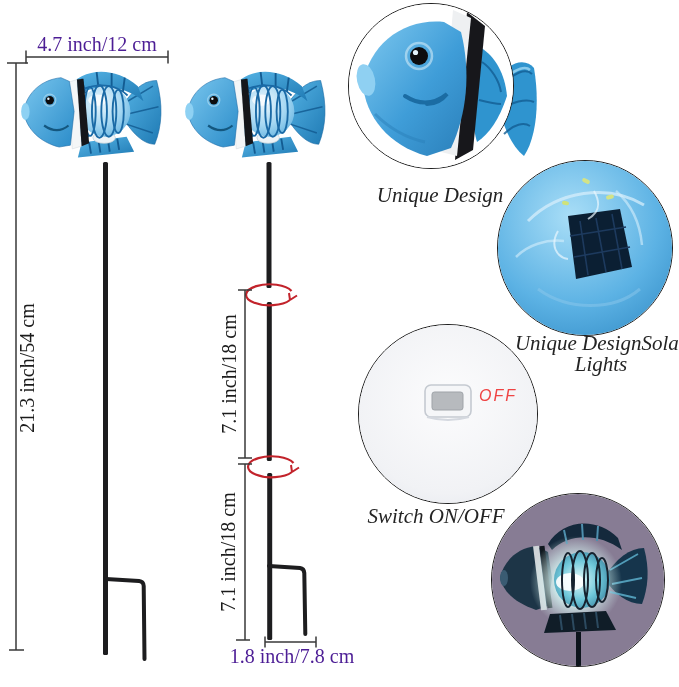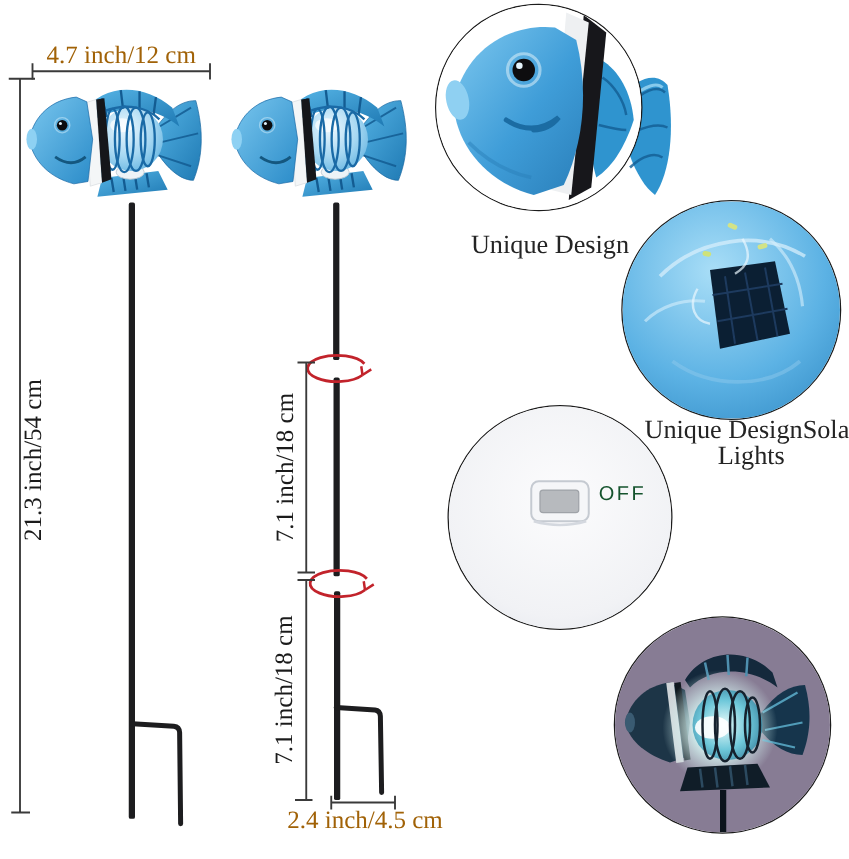--- a/index.html
+++ b/index.html
@@ -2,31 +2,31 @@
 <html><head>
 <meta charset="utf-8">
 <style>
   html,body{margin:0;padding:0;background:#ffffff;}
   #stage{
     position:relative;width:679px;height:687px;background:#ffffff;overflow:hidden;
     font-family:"Liberation Serif","DejaVu Serif",serif;color:#1b1b1b;
   }
   .abs{position:absolute;}
   .h-label{position:absolute;transform:translate(-50%,0);white-space:nowrap;
-    font-size:20px;color:#a16207;}
+    font-size:20px;color:#4c1d95;}
   .rot-label{position:absolute;transform:translate(-50%,-50%) rotate(-90deg);
     white-space:nowrap;font-size:20px;color:#1b1b1b;}
   .c-label{position:absolute;transform:translate(-50%,0);white-space:nowrap;
-    font-size:21px;color:#242424;}
+    font-size:21px;color:#242424;font-style:italic;}
   .c-label.two-line{white-space:normal;text-align:center;line-height:21px;width:190px;}
   .callout{position:absolute;border-radius:50%;border:1.6px solid #1c1c1c;
     overflow:hidden;background:#fff;z-index:2;}
   .callout svg{display:block;}
   .switch-off-text{position:absolute;font-size:16px;letter-spacing:2px;
-    color:#14532d;font-family:"Liberation Sans",sans-serif;}
+    color:#ef4444;font-family:"Liberation Sans",sans-serif;font-style:italic;}
   .peek{z-index:1;}
 </style>
 </head>
 <body>
 
 <div id="stage">
 
   <svg width="0" height="0" style="position:absolute" aria-hidden="true">
     <defs>
       <linearGradient id="headG" x1="0" y1="0" x2="1" y2="1">
@@ -109,21 +109,21 @@
     <use href="#fishSym"></use>
   </svg>
   <svg class="abs" style="left:180px;top:58px;z-index:1" width="150" height="105" viewBox="0 0 160 112" preserveAspectRatio="none">
     <use href="#fishSym"></use>
   </svg>
 
   <div class="h-label" style="left:97px;top:33px">4.7 inch/12 cm</div>
   <div class="rot-label" style="left:27px;top:368px">21.3 inch/54 cm</div>
   <div class="rot-label" style="left:229px;top:374px">7.1 inch/18 cm</div>
   <div class="rot-label" style="left:228px;top:552px">7.1 inch/18 cm</div>
-  <div class="h-label" style="left:292px;top:645px">2.4 inch/4.5 cm</div>
+  <div class="h-label" style="left:292px;top:645px">1.8 inch/7.8 cm</div>
 
   <svg class="abs peek" style="left:492px;top:52px" width="50" height="110" viewBox="0 0 50 110">
     <path d="M4 28 C18 8 34 6 42 16 C48 52 44 86 32 104 C16 92 4 58 4 28 Z" fill="#2f94cf"></path>
     <path d="M10 34 C22 20 34 16 40 22 M8 58 C20 50 34 46 42 50 M12 82 C22 72 32 70 38 74" stroke="#135c92" stroke-width="2" fill="none" opacity="0.8"></path>
     <path d="M14 26 C24 16 34 14 38 18" stroke="#9ed7f2" stroke-width="2.5" fill="none" opacity="0.8"></path>
   </svg>
 
   <div class="callout" style="left:348px;top:3px;width:164px;height:164px">
     <svg width="164" height="164" viewBox="0 0 164 164">
       <defs>
@@ -185,20 +185,21 @@
           <stop offset="1" stop-color="#e2e5ec"></stop>
         </radialGradient>
       </defs>
       <rect width="178" height="178" fill="url(#discG)"></rect>
       <rect x="66" y="60" width="46" height="32" rx="6" fill="#f5f6f8" stroke="#c5cad1" stroke-width="1.6"></rect>
       <rect x="73" y="67" width="31" height="18" rx="2.5" fill="#b7babe" stroke="#9fa3a8" stroke-width="1"></rect>
       <path d="M68 92 Q89 98 110 92" stroke="#d4d8df" stroke-width="2" fill="none"></path>
     </svg>
     <span class="switch-off-text" style="left:120px;top:62px">OFF</span>
   </div>
+  <div class="c-label" style="left:436px;top:504px">Switch ON/OFF</div>
 
   <div class="callout" style="left:491px;top:493px;width:172px;height:172px">
     <svg width="172" height="172" viewBox="0 0 172 172">
       <defs>
         <radialGradient id="glowG" cx="0.5" cy="0.5" r="0.5">
           <stop offset="0" stop-color="#ffffff"></stop>
             <stop offset="0.45" stop-color="#d8f7f4" stop-opacity="0.9"></stop>
           <stop offset="1" stop-color="#d8f7f4" stop-opacity="0"></stop>
         </radialGradient>
         <radialGradient id="ledBallG" cx="0.45" cy="0.5" r="0.7">

